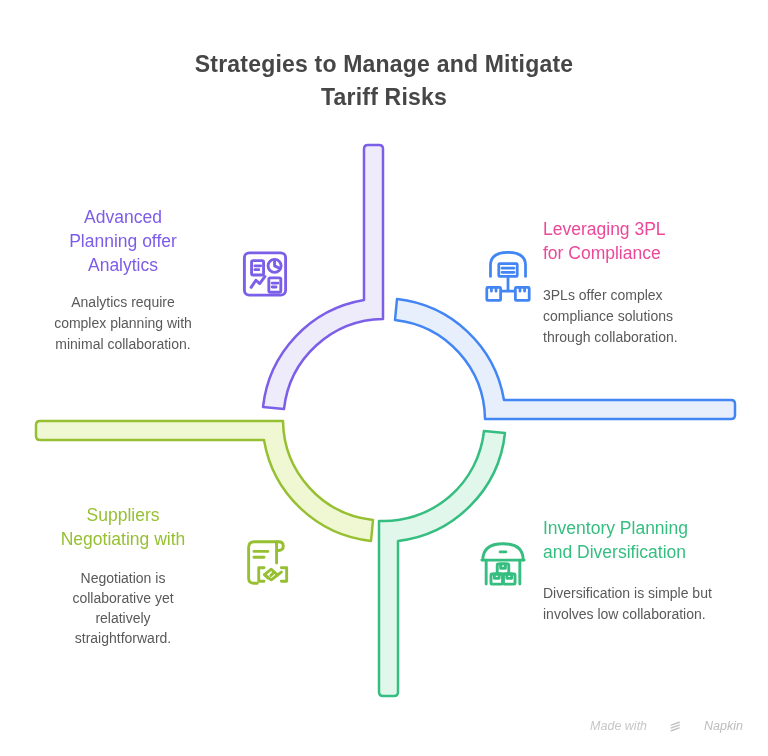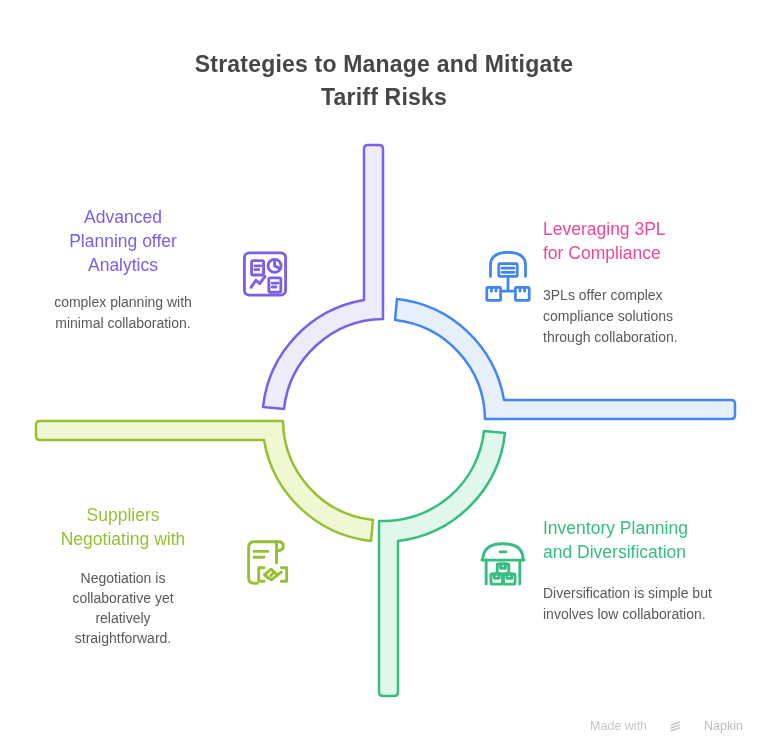--- a/index.html
+++ b/index.html
@@ -17,21 +17,21 @@
   .align-r{text-align:center;right:540px;width:210px;}
   .align-l{text-align:left;left:543px;width:210px;}
   .c-purple{color:#7C5CE8;}
   .c-blue{color:#ec4899;}
   .c-lime{color:#96C032;}
   .c-green{color:#35BE80;}
   .icon{position:absolute;}
   .icon g{fill:none;stroke-width:3;stroke-linecap:round;stroke-linejoin:round;}
   .watermark{
     position:absolute;top:719px;right:25px;display:flex;align-items:center;gap:22px;
-    font-size:12.5px;color:#C7C7C7;cursor:pointer;
+    font-size:12.5px;color:#C7C7C7;cursor:pointer;font-style:italic;
   }
   .watermark .brand{color:#BDBDBD;font-weight:500;}
 </style>
 </head>
 <body>
 
 <div class="stage">
 
   <div class="heading">
     <div>Strategies to Manage and Mitigate</div>
@@ -56,20 +56,21 @@
       <rect x="10" y="11" width="12.5" height="15" rx="1.5"></rect>
       <path d="M13.5 16.5 H19.5 M13.5 20.5 H17.5"></path>
       <circle cx="34" cy="16.5" r="6.8"></circle>
       <path d="M34 16.5 V10.2 M34 16.5 L39.8 19.3"></path>
       <path d="M9.5 39 L14.5 31.5 L18.5 35 L24 27.5"></path>
       <rect x="28" y="29" width="12.5" height="15" rx="1.5"></rect>
       <path d="M31.5 34.5 H37.5 M31.5 38.5 H35.5"></path>
     </g>
   </svg>
   <div class="sec-body align-r" style="top:292px;">
+    <div>Analytics require</div>
     <div>complex planning with</div>
     <div>minimal collaboration.</div>
   </div>
 
   <div class="sec-title align-l c-blue" style="top:217px;">
     <div>Leveraging 3PL</div>
     <div>for Compliance</div>
   </div>
   <svg class="icon" style="left:484px;top:246px;" width="48" height="59" viewBox="0 0 52 64">
     <g stroke="#4285F4">

